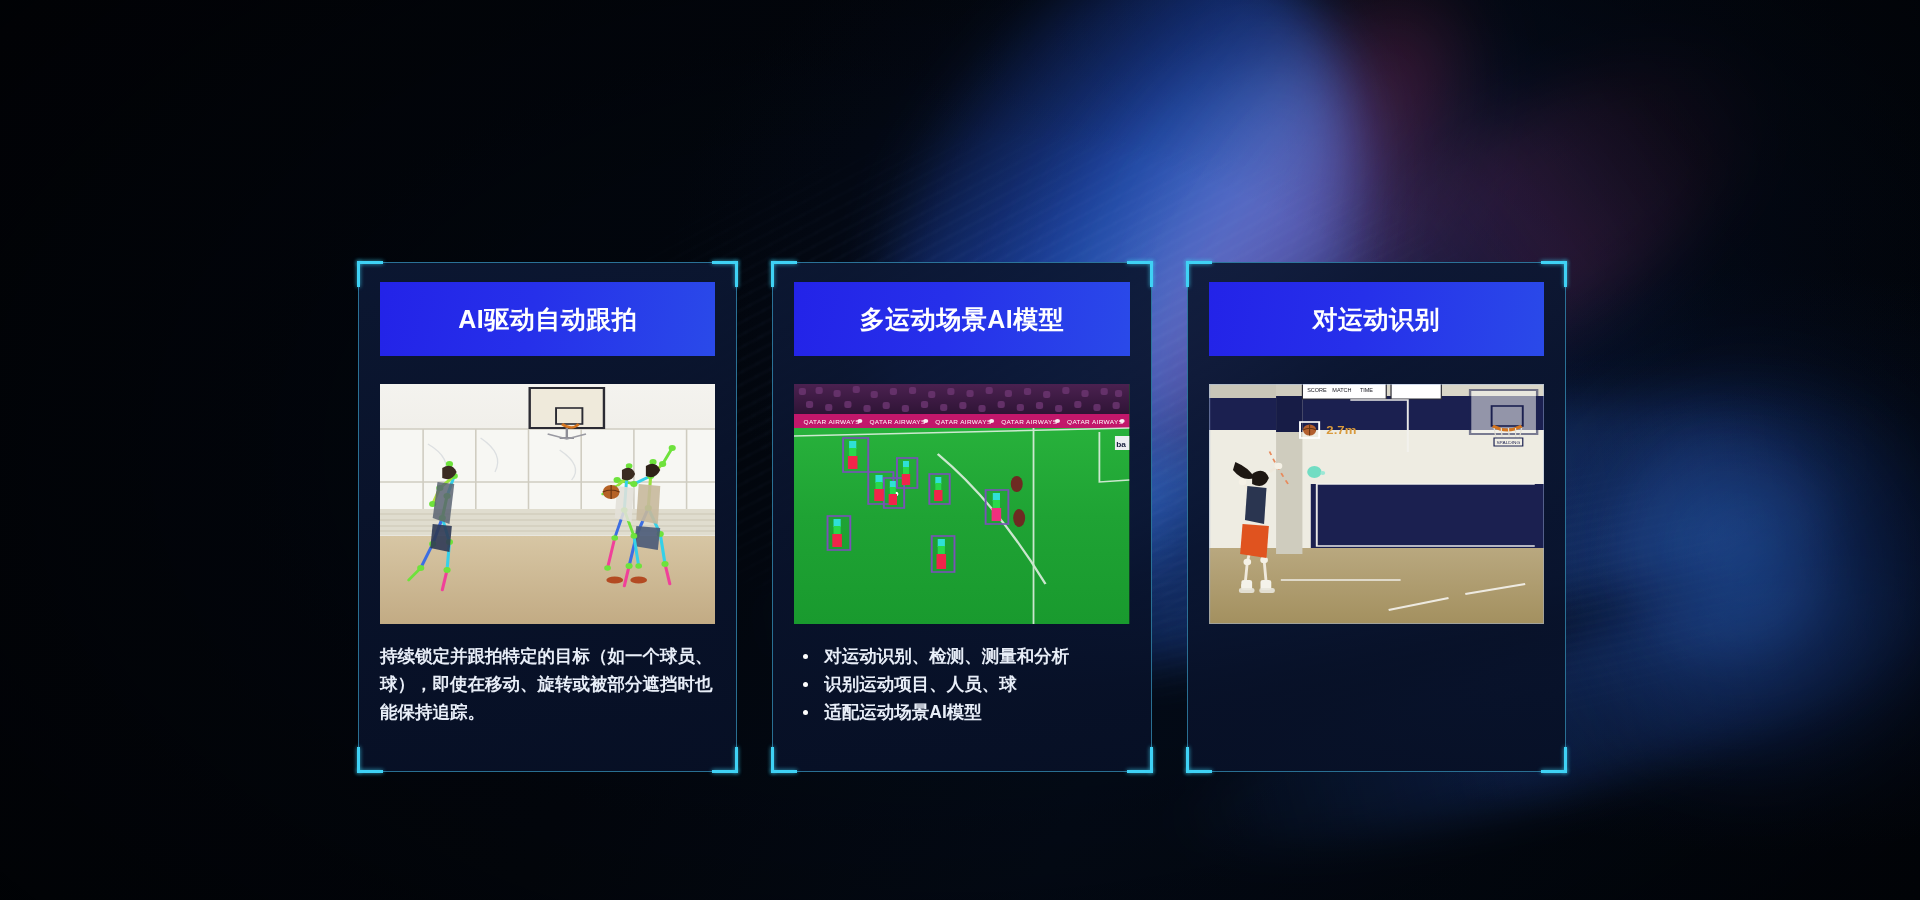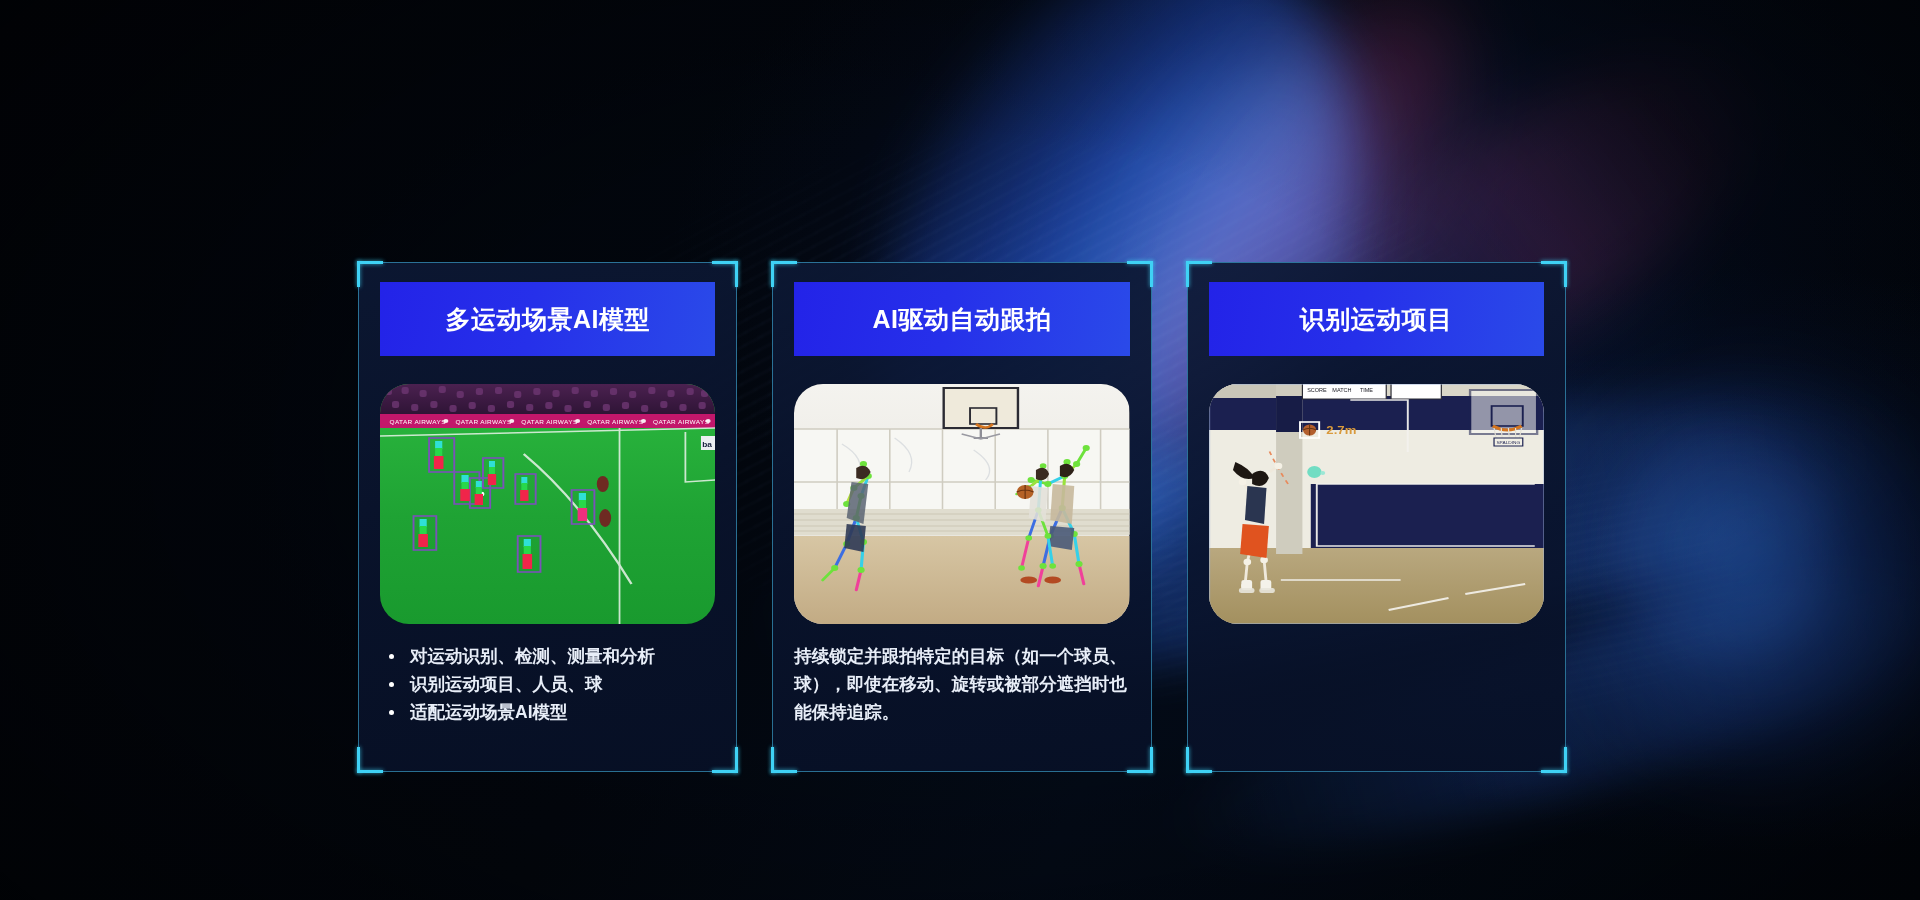--- a/index.html
+++ b/index.html
@@ -129,21 +129,20 @@
     white-space:nowrap;
   }
 
   
   .media {
     position:absolute;
     left:22px; right:22px; top:122px;
     height:240px;
     overflow:hidden;
     background:#0b1020;
-    border-radius:29px;
   }
   .media svg { display:block; width:100%; height:100%; }
 
   
   .body {
     position:absolute;
     left:22px; right:18px; top:380px;
     color:#e8eef8;
     font-size:17.5px;
     line-height:28px;
@@ -175,20 +174,182 @@
   <div class="streak s8"></div>
   <div class="streak s6"></div>
   <div class="streak s7"></div>
   <div class="streak s4"></div>
   <div class="streak s5"></div>
   <div class="trails"></div>
   <div class="trails2"></div>
   <div class="vignette"></div>
 
   <div id="cards">
+
+    <div class="card">
+      <div class="corner c-tl">
+          <i class="h"></i>
+          <i class="v"></i>
+        </div>
+      <div class="corner c-tr">
+          <i class="h"></i>
+          <i class="v"></i>
+        </div>
+      <div class="corner c-bl">
+          <i class="h"></i>
+          <i class="v"></i>
+        </div>
+      <div class="corner c-br">
+          <i class="h"></i>
+          <i class="v"></i>
+        </div>
+
+      <div class="card-header">
+        <div class="card-title">AI驱动自动跟拍</div>
+      </div>
+
+      <div class="media">
+        <svg viewBox="0 0 280 240" preserveAspectRatio="none" aria-hidden="true">
+          <defs>
+            <linearGradient id="gymwall" x1="0" y1="0" x2="0" y2="1">
+              <stop offset="0%" stop-color="#f4f3ef"></stop>
+                <stop offset="100%" stop-color="#e3e0d6"></stop>
+            </linearGradient>
+            <linearGradient id="floor2" x1="0" y1="0" x2="0" y2="1">
+              <stop offset="0%" stop-color="#d7c6a4"></stop>
+                <stop offset="100%" stop-color="#c2ab84"></stop>
+            </linearGradient>
+          </defs>
+          <rect x="0" y="0" width="280" height="240" fill="url(#gymwall)"></rect>
+          <rect x="0" y="152" width="280" height="88" fill="url(#floor2)"></rect>
+          <rect x="0" y="45" width="280" height="105" fill="#f7f7f3"></rect>
+          <g stroke="#cfccc0" stroke-width="1.3">
+            <path d="M0 45 H280"></path>
+              <path d="M0 150 H280"></path>
+              <path d="M0 98 H280"></path>
+            <path d="M36 45 V150"></path>
+              <path d="M80 45 V150"></path>
+              <path d="M124 45 V150"></path>
+            <path d="M168 45 V150"></path>
+              <path d="M212 45 V150"></path>
+              <path d="M256 45 V150"></path>
+          </g>
+          <g opacity=".28" stroke="#9aa4b4" stroke-width="1.1" fill="none">
+            <path d="M40 60 Q60 74 54 92"></path>
+              <path d="M84 54 Q104 70 96 88"></path>
+            <path d="M150 66 Q170 82 160 96"></path>
+          </g>
+          <rect x="0" y="125" width="280" height="26" fill="#e0ddcf"></rect>
+          <g stroke="#cbc7b6" stroke-width="1">
+            <path d="M0 130 H280"></path>
+              <path d="M0 136 H280"></path>
+              <path d="M0 142 H280"></path>
+              <path d="M0 147 H280"></path>
+          </g>
+          <rect x="125" y="4" width="62" height="40" fill="#efeadb" stroke="#2b2b33" stroke-width="2"></rect>
+          <rect x="147" y="24" width="22" height="16" fill="none" stroke="#2b2b33" stroke-width="1.6"></rect>
+          <path d="M152 40 q8 7 14 0" stroke="#d4751f" stroke-width="2.5" fill="none"></path>
+          <path d="M156 44 V54 M150 54 H162" stroke="#8e8e96" stroke-width="2"></path>
+          <path d="M140 50 L156 55 L172 50" stroke="#9a9aa2" stroke-width="1.4" fill="none"></path>
+
+          <g stroke-width="2.6" fill="none" stroke-linecap="round">
+            <path d="M58 80 L62 92" stroke="#6ee23c"></path>
+            <path d="M62 92 L56 112" stroke="#35d0e8"></path>
+            <path d="M62 92 L50 104" stroke="#9ae23c"></path>
+            <path d="M56 112 L52 134" stroke="#6ee23c"></path>
+            <path d="M50 104 L44 120" stroke="#b8e23c"></path>
+            <path d="M52 134 L44 160" stroke="#3c6ee2"></path>
+            <path d="M52 134 L58 158" stroke="#35d0e8"></path>
+            <path d="M44 160 L34 184" stroke="#3c6ee2"></path>
+            <path d="M58 158 L56 186" stroke="#35d0e8"></path>
+            <path d="M56 186 L52 206" stroke="#f0409a"></path>
+            <path d="M34 184 L24 196" stroke="#6ee23c"></path>
+          </g>
+          <g fill="#6ee23c">
+            <circle cx="58" cy="80" r="3"></circle>
+              <circle cx="62" cy="92" r="3"></circle>
+              <circle cx="50" cy="104" r="3"></circle>
+            <circle cx="44" cy="120" r="3"></circle>
+              <circle cx="56" cy="112" r="3"></circle>
+              <circle cx="52" cy="134" r="3"></circle>
+            <circle cx="58" cy="158" r="3"></circle>
+              <circle cx="44" cy="160" r="3"></circle>
+              <circle cx="56" cy="186" r="3"></circle>
+            <circle cx="34" cy="184" r="3"></circle>
+          </g>
+          <path d="M52 84 q8 -6 12 4 q-4 10 -12 6 z" fill="#3b2b22"></path>
+          <path d="M48 98 L62 100 L58 140 L44 134 z" fill="#5b6472" opacity=".85"></path>
+          <path d="M44 140 L60 142 L58 168 L42 164 z" fill="#2f3a55" opacity=".9"></path>
+
+          <g stroke-width="2.6" fill="none" stroke-linecap="round">
+            <path d="M228 78 L226 92" stroke="#6ee23c"></path>
+            <path d="M226 92 L236 80" stroke="#9ae23c"></path>
+            <path d="M236 80 L244 64" stroke="#6ee23c"></path>
+            <path d="M226 92 L212 100" stroke="#35d0e8"></path>
+            <path d="M212 100 L198 96" stroke="#6ee23c"></path>
+            <path d="M226 92 L224 124" stroke="#9ae23c"></path>
+            <path d="M224 124 L214 152" stroke="#3c6ee2"></path>
+            <path d="M224 124 L234 150" stroke="#35d0e8"></path>
+            <path d="M214 152 L208 182" stroke="#3c6ee2"></path>
+            <path d="M234 150 L238 180" stroke="#35d0e8"></path>
+            <path d="M208 182 L204 202" stroke="#f0409a"></path>
+            <path d="M238 180 L242 200" stroke="#f0409a"></path>
+          </g>
+          <g fill="#6ee23c">
+            <circle cx="228" cy="78" r="3"></circle>
+              <circle cx="226" cy="92" r="3"></circle>
+              <circle cx="236" cy="80" r="3"></circle>
+            <circle cx="244" cy="64" r="3"></circle>
+              <circle cx="212" cy="100" r="3"></circle>
+              <circle cx="198" cy="96" r="3"></circle>
+            <circle cx="224" cy="124" r="3"></circle>
+              <circle cx="214" cy="152" r="3"></circle>
+              <circle cx="234" cy="150" r="3"></circle>
+            <circle cx="208" cy="182" r="3"></circle>
+              <circle cx="238" cy="180" r="3"></circle>
+          </g>
+          <path d="M222 82 q8 -6 12 4 q-4 10 -12 6 z" fill="#2e2118"></path>
+          <path d="M216 100 L234 102 L232 140 L214 136 z" fill="#c6b89c" opacity=".9"></path>
+          <path d="M214 142 L234 144 L232 166 L212 162 z" fill="#4a5a78" opacity=".9"></path>
+
+          <g stroke-width="2.5" fill="none" stroke-linecap="round">
+            <path d="M208 82 L206 94" stroke="#6ee23c"></path>
+            <path d="M206 94 L196 104" stroke="#9ae23c"></path>
+            <path d="M196 104 L186 110" stroke="#6ee23c"></path>
+            <path d="M206 94 L204 126" stroke="#35d0e8"></path>
+            <path d="M204 126 L196 154" stroke="#3c6ee2"></path>
+            <path d="M204 126 L212 152" stroke="#6ee23c"></path>
+            <path d="M196 154 L190 184" stroke="#f0409a"></path>
+            <path d="M212 152 L216 182" stroke="#35d0e8"></path>
+          </g>
+          <g fill="#6ee23c">
+            <circle cx="208" cy="82" r="2.8"></circle>
+              <circle cx="206" cy="94" r="2.8"></circle>
+              <circle cx="196" cy="104" r="2.8"></circle>
+            <circle cx="204" cy="126" r="2.8"></circle>
+              <circle cx="196" cy="154" r="2.8"></circle>
+              <circle cx="212" cy="152" r="2.8"></circle>
+            <circle cx="190" cy="184" r="2.8"></circle>
+              <circle cx="216" cy="182" r="2.8"></circle>
+          </g>
+          <path d="M202 86 q8 -6 11 4 q-3 9 -11 5 z" fill="#3a2b20"></path>
+          <path d="M198 102 L212 104 L210 138 L196 134 z" fill="#e2e0d8" opacity=".88"></path>
+          <ellipse cx="193" cy="108" rx="7" ry="7" fill="#b56226"></ellipse>
+          <path d="M186 108 q7 -4 14 0 M193 101 v14" stroke="#6b3512" stroke-width="1" fill="none"></path>
+          <g fill="#b34a22">
+            <ellipse cx="196" cy="196" rx="7" ry="3.6"></ellipse>
+            <ellipse cx="216" cy="196" rx="7" ry="3.6"></ellipse>
+          </g>
+        </svg>
+      </div>
+
+      <div class="body">
+        <p class="para">持续锁定并跟拍特定的目标（如一个球员、球），即使在移动、旋转或被部分遮挡时也能保持追踪。</p>
+      </div>
+    </div>
 
     <div class="card">
       <div class="corner c-tl">
           <i class="h"></i>
           <i class="v"></i>
         </div>
       <div class="corner c-tr">
           <i class="h"></i>
           <i class="v"></i>
         </div>
@@ -361,183 +522,21 @@
       <div class="corner c-bl">
           <i class="h"></i>
           <i class="v"></i>
         </div>
       <div class="corner c-br">
           <i class="h"></i>
           <i class="v"></i>
         </div>
 
       <div class="card-header">
-        <div class="card-title">AI驱动自动跟拍</div>
-      </div>
-
-      <div class="media">
-        <svg viewBox="0 0 280 240" preserveAspectRatio="none" aria-hidden="true">
-          <defs>
-            <linearGradient id="gymwall" x1="0" y1="0" x2="0" y2="1">
-              <stop offset="0%" stop-color="#f4f3ef"></stop>
-                <stop offset="100%" stop-color="#e3e0d6"></stop>
-            </linearGradient>
-            <linearGradient id="floor2" x1="0" y1="0" x2="0" y2="1">
-              <stop offset="0%" stop-color="#d7c6a4"></stop>
-                <stop offset="100%" stop-color="#c2ab84"></stop>
-            </linearGradient>
-          </defs>
-          <rect x="0" y="0" width="280" height="240" fill="url(#gymwall)"></rect>
-          <rect x="0" y="152" width="280" height="88" fill="url(#floor2)"></rect>
-          <rect x="0" y="45" width="280" height="105" fill="#f7f7f3"></rect>
-          <g stroke="#cfccc0" stroke-width="1.3">
-            <path d="M0 45 H280"></path>
-              <path d="M0 150 H280"></path>
-              <path d="M0 98 H280"></path>
-            <path d="M36 45 V150"></path>
-              <path d="M80 45 V150"></path>
-              <path d="M124 45 V150"></path>
-            <path d="M168 45 V150"></path>
-              <path d="M212 45 V150"></path>
-              <path d="M256 45 V150"></path>
-          </g>
-          <g opacity=".28" stroke="#9aa4b4" stroke-width="1.1" fill="none">
-            <path d="M40 60 Q60 74 54 92"></path>
-              <path d="M84 54 Q104 70 96 88"></path>
-            <path d="M150 66 Q170 82 160 96"></path>
-          </g>
-          <rect x="0" y="125" width="280" height="26" fill="#e0ddcf"></rect>
-          <g stroke="#cbc7b6" stroke-width="1">
-            <path d="M0 130 H280"></path>
-              <path d="M0 136 H280"></path>
-              <path d="M0 142 H280"></path>
-              <path d="M0 147 H280"></path>
-          </g>
-          <rect x="125" y="4" width="62" height="40" fill="#efeadb" stroke="#2b2b33" stroke-width="2"></rect>
-          <rect x="147" y="24" width="22" height="16" fill="none" stroke="#2b2b33" stroke-width="1.6"></rect>
-          <path d="M152 40 q8 7 14 0" stroke="#d4751f" stroke-width="2.5" fill="none"></path>
-          <path d="M156 44 V54 M150 54 H162" stroke="#8e8e96" stroke-width="2"></path>
-          <path d="M140 50 L156 55 L172 50" stroke="#9a9aa2" stroke-width="1.4" fill="none"></path>
-
-          <g stroke-width="2.6" fill="none" stroke-linecap="round">
-            <path d="M58 80 L62 92" stroke="#6ee23c"></path>
-            <path d="M62 92 L56 112" stroke="#35d0e8"></path>
-            <path d="M62 92 L50 104" stroke="#9ae23c"></path>
-            <path d="M56 112 L52 134" stroke="#6ee23c"></path>
-            <path d="M50 104 L44 120" stroke="#b8e23c"></path>
-            <path d="M52 134 L44 160" stroke="#3c6ee2"></path>
-            <path d="M52 134 L58 158" stroke="#35d0e8"></path>
-            <path d="M44 160 L34 184" stroke="#3c6ee2"></path>
-            <path d="M58 158 L56 186" stroke="#35d0e8"></path>
-            <path d="M56 186 L52 206" stroke="#f0409a"></path>
-            <path d="M34 184 L24 196" stroke="#6ee23c"></path>
-          </g>
-          <g fill="#6ee23c">
-            <circle cx="58" cy="80" r="3"></circle>
-              <circle cx="62" cy="92" r="3"></circle>
-              <circle cx="50" cy="104" r="3"></circle>
-            <circle cx="44" cy="120" r="3"></circle>
-              <circle cx="56" cy="112" r="3"></circle>
-              <circle cx="52" cy="134" r="3"></circle>
-            <circle cx="58" cy="158" r="3"></circle>
-              <circle cx="44" cy="160" r="3"></circle>
-              <circle cx="56" cy="186" r="3"></circle>
-            <circle cx="34" cy="184" r="3"></circle>
-          </g>
-          <path d="M52 84 q8 -6 12 4 q-4 10 -12 6 z" fill="#3b2b22"></path>
-          <path d="M48 98 L62 100 L58 140 L44 134 z" fill="#5b6472" opacity=".85"></path>
-          <path d="M44 140 L60 142 L58 168 L42 164 z" fill="#2f3a55" opacity=".9"></path>
-
-          <g stroke-width="2.6" fill="none" stroke-linecap="round">
-            <path d="M228 78 L226 92" stroke="#6ee23c"></path>
-            <path d="M226 92 L236 80" stroke="#9ae23c"></path>
-            <path d="M236 80 L244 64" stroke="#6ee23c"></path>
-            <path d="M226 92 L212 100" stroke="#35d0e8"></path>
-            <path d="M212 100 L198 96" stroke="#6ee23c"></path>
-            <path d="M226 92 L224 124" stroke="#9ae23c"></path>
-            <path d="M224 124 L214 152" stroke="#3c6ee2"></path>
-            <path d="M224 124 L234 150" stroke="#35d0e8"></path>
-            <path d="M214 152 L208 182" stroke="#3c6ee2"></path>
-            <path d="M234 150 L238 180" stroke="#35d0e8"></path>
-            <path d="M208 182 L204 202" stroke="#f0409a"></path>
-            <path d="M238 180 L242 200" stroke="#f0409a"></path>
-          </g>
-          <g fill="#6ee23c">
-            <circle cx="228" cy="78" r="3"></circle>
-              <circle cx="226" cy="92" r="3"></circle>
-              <circle cx="236" cy="80" r="3"></circle>
-            <circle cx="244" cy="64" r="3"></circle>
-              <circle cx="212" cy="100" r="3"></circle>
-              <circle cx="198" cy="96" r="3"></circle>
-            <circle cx="224" cy="124" r="3"></circle>
-              <circle cx="214" cy="152" r="3"></circle>
-              <circle cx="234" cy="150" r="3"></circle>
-            <circle cx="208" cy="182" r="3"></circle>
-              <circle cx="238" cy="180" r="3"></circle>
-          </g>
-          <path d="M222 82 q8 -6 12 4 q-4 10 -12 6 z" fill="#2e2118"></path>
-          <path d="M216 100 L234 102 L232 140 L214 136 z" fill="#c6b89c" opacity=".9"></path>
-          <path d="M214 142 L234 144 L232 166 L212 162 z" fill="#4a5a78" opacity=".9"></path>
-
-          <g stroke-width="2.5" fill="none" stroke-linecap="round">
-            <path d="M208 82 L206 94" stroke="#6ee23c"></path>
-            <path d="M206 94 L196 104" stroke="#9ae23c"></path>
-            <path d="M196 104 L186 110" stroke="#6ee23c"></path>
-            <path d="M206 94 L204 126" stroke="#35d0e8"></path>
-            <path d="M204 126 L196 154" stroke="#3c6ee2"></path>
-            <path d="M204 126 L212 152" stroke="#6ee23c"></path>
-            <path d="M196 154 L190 184" stroke="#f0409a"></path>
-            <path d="M212 152 L216 182" stroke="#35d0e8"></path>
-          </g>
-          <g fill="#6ee23c">
-            <circle cx="208" cy="82" r="2.8"></circle>
-              <circle cx="206" cy="94" r="2.8"></circle>
-              <circle cx="196" cy="104" r="2.8"></circle>
-            <circle cx="204" cy="126" r="2.8"></circle>
-              <circle cx="196" cy="154" r="2.8"></circle>
-              <circle cx="212" cy="152" r="2.8"></circle>
-            <circle cx="190" cy="184" r="2.8"></circle>
-              <circle cx="216" cy="182" r="2.8"></circle>
-          </g>
-          <path d="M202 86 q8 -6 11 4 q-3 9 -11 5 z" fill="#3a2b20"></path>
-          <path d="M198 102 L212 104 L210 138 L196 134 z" fill="#e2e0d8" opacity=".88"></path>
-          <ellipse cx="193" cy="108" rx="7" ry="7" fill="#b56226"></ellipse>
-          <path d="M186 108 q7 -4 14 0 M193 101 v14" stroke="#6b3512" stroke-width="1" fill="none"></path>
-          <g fill="#b34a22">
-            <ellipse cx="196" cy="196" rx="7" ry="3.6"></ellipse>
-            <ellipse cx="216" cy="196" rx="7" ry="3.6"></ellipse>
-          </g>
-        </svg>
-      </div>
-
-      <div class="body">
-        <p class="para">持续锁定并跟拍特定的目标（如一个球员、球），即使在移动、旋转或被部分遮挡时也能保持追踪。</p>
-      </div>
-    </div>
-
-    <div class="card">
-      <div class="corner c-tl">
-          <i class="h"></i>
-          <i class="v"></i>
-        </div>
-      <div class="corner c-tr">
-          <i class="h"></i>
-          <i class="v"></i>
-        </div>
-      <div class="corner c-bl">
-          <i class="h"></i>
-          <i class="v"></i>
-        </div>
-      <div class="corner c-br">
-          <i class="h"></i>
-          <i class="v"></i>
-        </div>
-
-      <div class="card-header">
-        <div class="card-title">识别运动项目</div>
+        <div class="card-title">对运动识别</div>
       </div>
 
       <div class="media">
         <svg viewBox="0 0 280 240" preserveAspectRatio="none" aria-hidden="true">
           <defs>
             <linearGradient id="wall3" x1="0" y1="0" x2="0" y2="1">
               <stop offset="0%" stop-color="#eceadf"></stop>
                 <stop offset="100%" stop-color="#dedbcd"></stop>
             </linearGradient>
             <linearGradient id="floor3" x1="0" y1="0" x2="0" y2="1">

